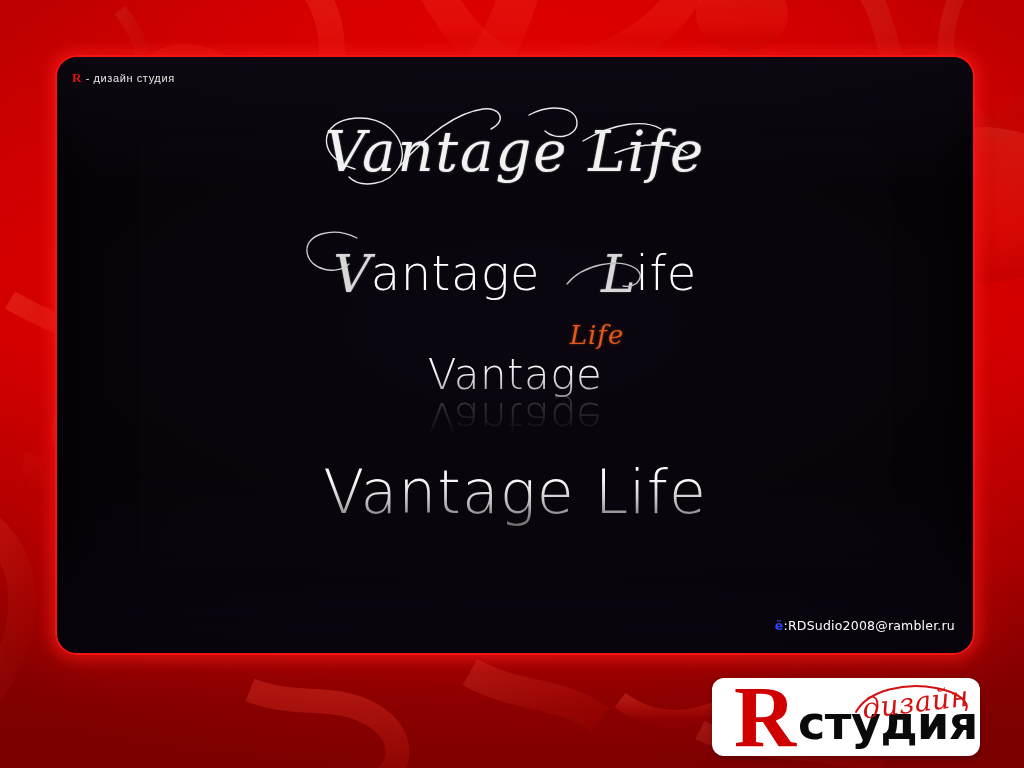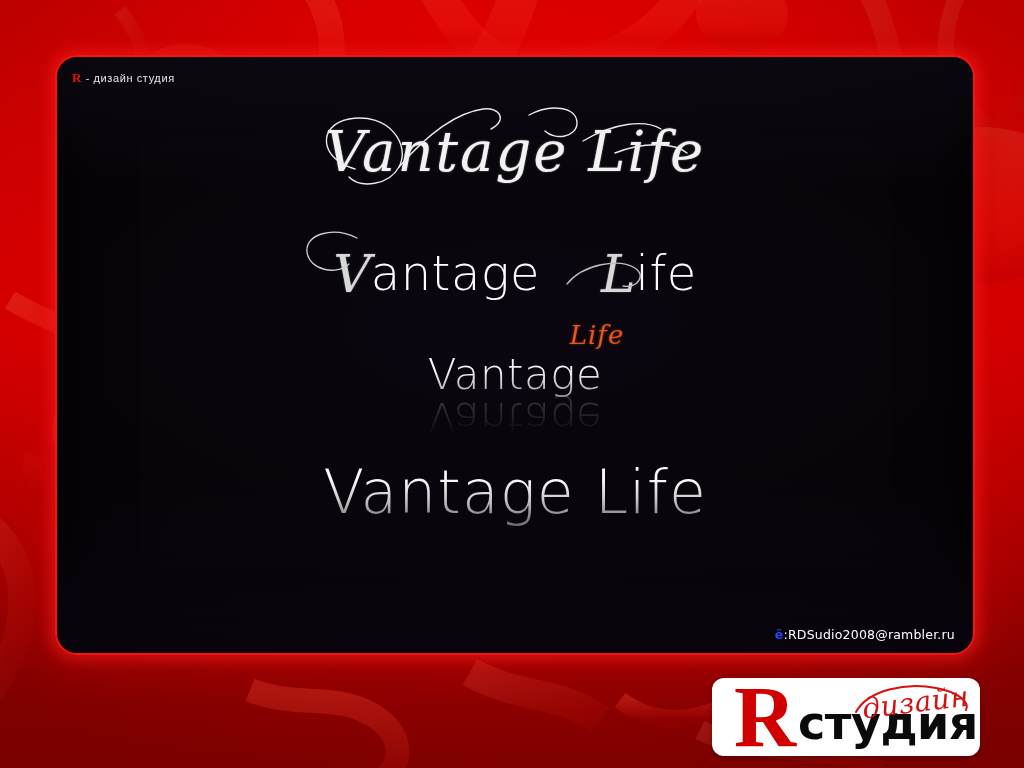--- a/index.html
+++ b/index.html
@@ -213,21 +213,21 @@
     -webkit-background-clip: text;
     background-clip: text;
     color: transparent;
     display: inline-block;
   }
 
   
   .panel-email {
     position: absolute;
     right: 18px;
-    bottom: 11px;
+    bottom: 20px;
     font-family: "DejaVu Sans", sans-serif;
     font-size: 12.5px;
     color: #ffffff;
     letter-spacing: 0.2px;
     white-space: nowrap;
   }
   .panel-email .mail-icon {
     color: #2b45ff;
     font-weight: bold;
   }

